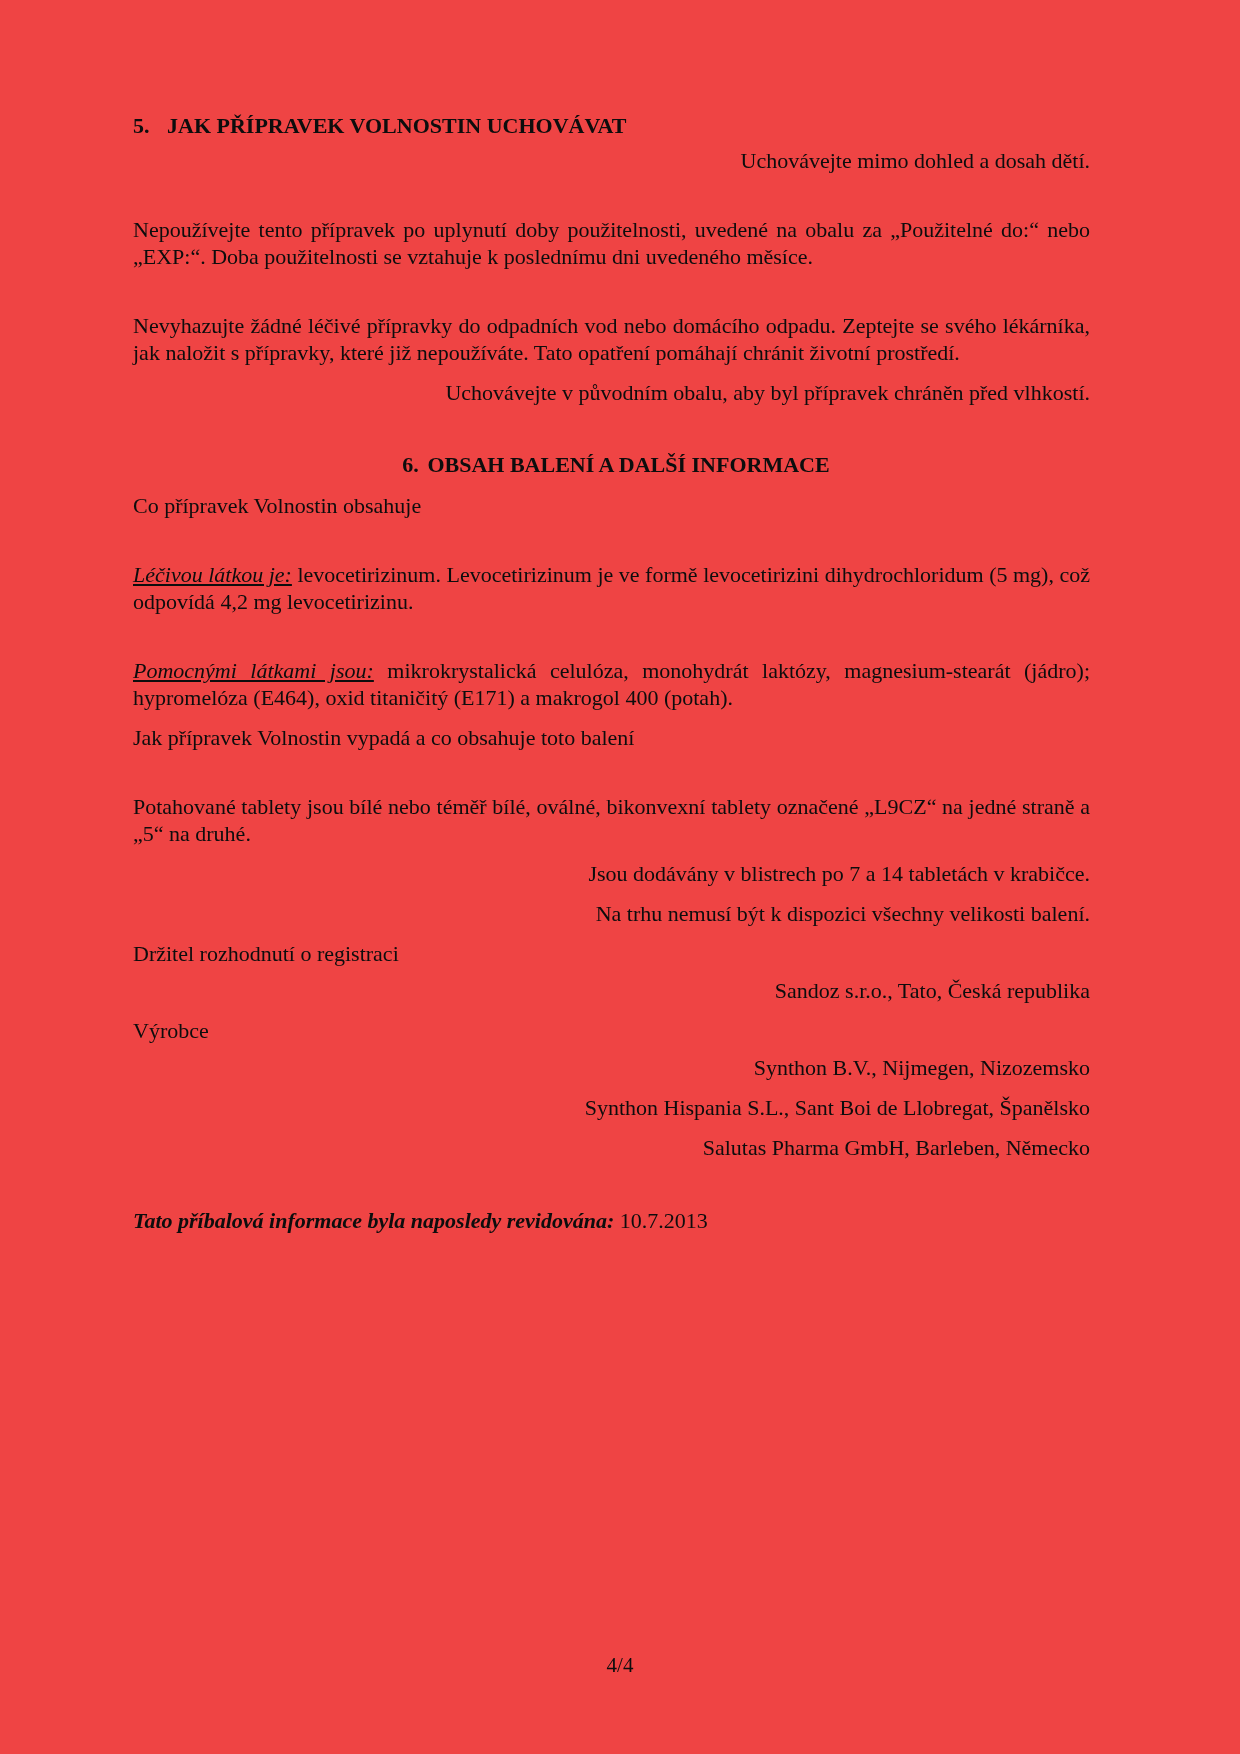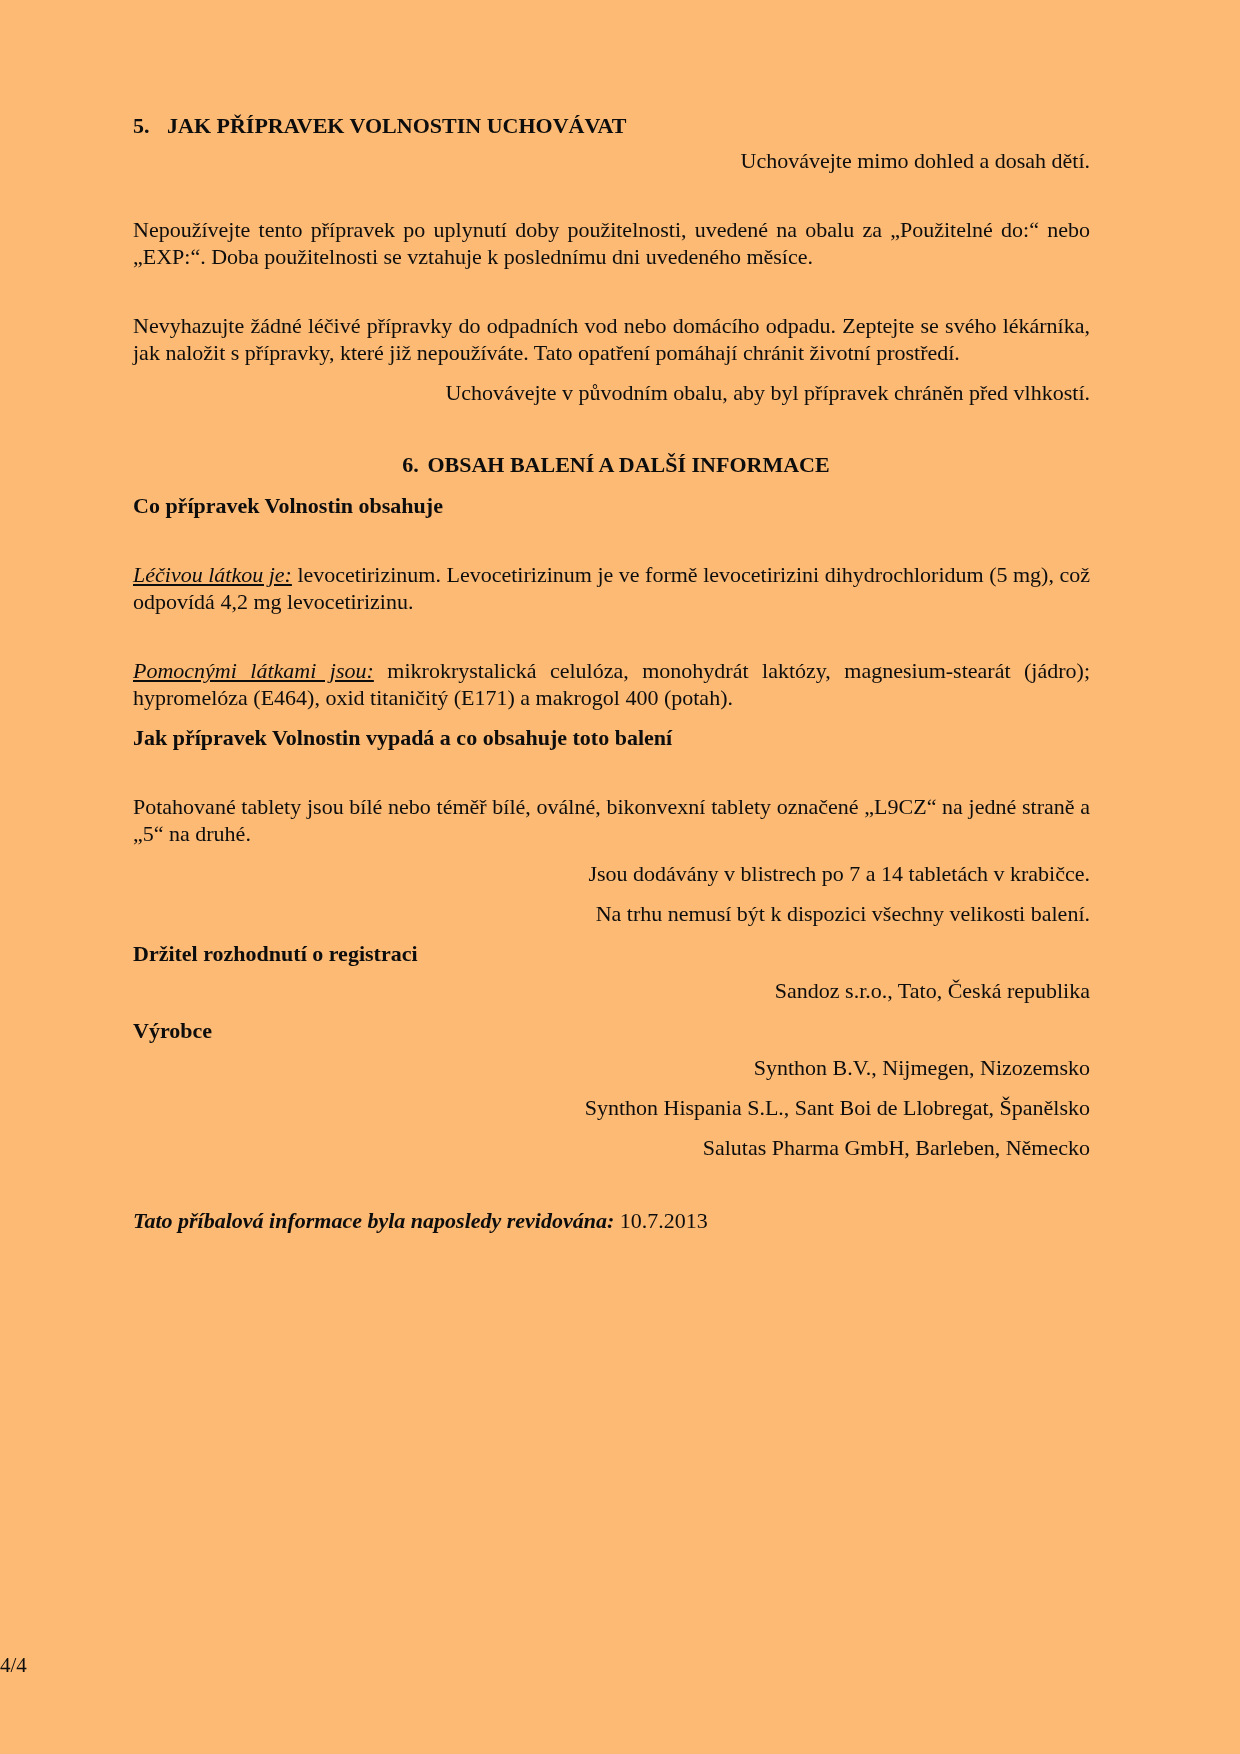--- a/index.html
+++ b/index.html
@@ -11,21 +11,21 @@
     width: 1240px;
     height: 1754px;
     position: relative;
     font-family: "Liberation Serif", "DejaVu Serif", serif;
     color: #0d0d0d;
     -webkit-font-smoothing: antialiased;
   }
   .page {
     position: absolute;
     inset: 0;
-    background: #fdba74;
+    background: #ef4444;
     overflow: hidden;
   }
   .content {
     position: absolute;
     left: 133px;
     top: 112px;
     width: 957px;
     font-size: 22px;
     line-height: 27px;
   }
@@ -45,39 +45,40 @@
   }
   .para {
     margin: 0 0 13px 0;
     text-align: right;
   }
   .just {
     text-align: justify;
     margin-top: 42px;
   }
   .sub {
-    font-weight: bold;
+    font-weight: normal;
     margin: 4px 0 10px 0;
   }
   .lead-italic {
     font-style: italic;
     text-decoration: underline;
   }
   .rev {
     margin: 46px 0 0 0;
   }
   .rev .b {
     font-weight: bold;
     font-style: italic;
   }
   .footer {
     position: absolute;
     top: 1652px;
     left: 0;
     right: 0;
+    text-align: center;
     font-size: 21px;
     line-height: 27px;
   }
 </style>
 </head>
 <body>
 
 <div class="page">
   <div class="content">
 

